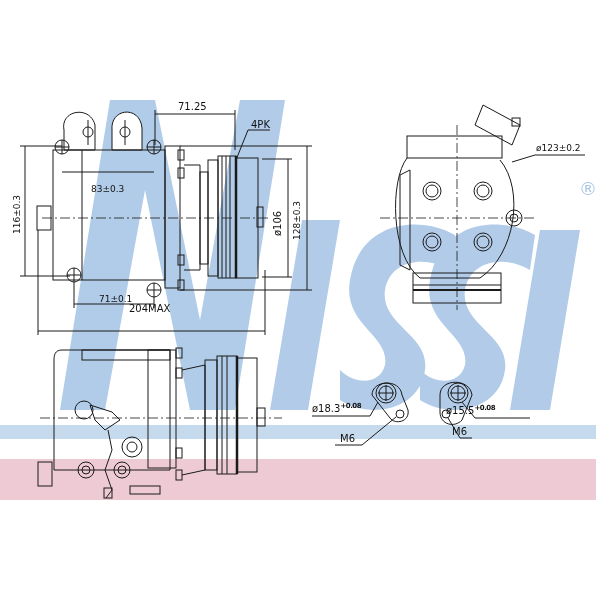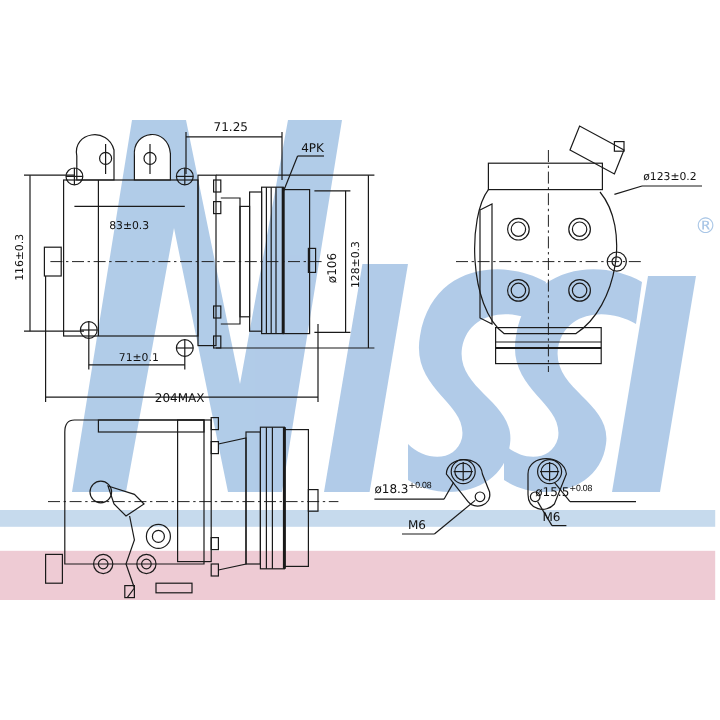--- a/index.html
+++ b/index.html
@@ -4,21 +4,21 @@
 <style>
   html, body { margin: 0; padding: 0; background: #ffffff; }
   body { width: 600px; height: 600px; position: relative; overflow: hidden; font-family: "DejaVu Sans", sans-serif; }
   #canvas { position: absolute; left: 0; top: 0; width: 600px; height: 600px; }
   .band { position: absolute; left: 0; width: 596px; }
   .band-blue { top: 425px; height: 14px; background: #bcd3ea; opacity: 0.85; }
   .band-pink { top: 459px; height: 41px; background: #eecbd4; }
   .watermark { position: absolute; left: 40px; top: 70px; width: 560px; height: 350px; }
   .lbl { position: absolute; font-size: 10px; color: #111; white-space: nowrap; line-height: 1; }
   .vert { transform-origin: left top; transform: rotate(-90deg); }
-  .sup { font-size: 7px; position: relative; top: -4px; letter-spacing: -0.5px; }
+  .sup { font-size: 7px; position: relative; top: -4px; letter-spacing: -0.5px; font-weight: bold; }
 </style>
 </head>
 <body>
 
 <div class="band band-blue"></div>
 <div class="band band-pink"></div>
 
 <svg class="watermark" viewBox="0 0 560 350">
   <g fill="#a9c6e6" opacity="0.9">
 
@@ -190,21 +190,21 @@
   </g>
 </svg>
 
 <div class="lbl" style="left:178px; top:102px;">71.25</div>
 <div class="lbl" style="left:251px; top:120px;">4PK</div>
 <div class="lbl" style="left:91px; top:162px; font-size:9px;margin-top:23px;">83±0.3</div>
 <div class="lbl vert" style="left:13px; top:234px; font-size:9px;">116±0.3</div>
 <div class="lbl vert" style="left:273px; top:236px;">ø106</div>
 <div class="lbl vert" style="left:293px; top:240px; font-size:9px;">128±0.3</div>
 <div class="lbl" style="left:99px; top:295px; font-size:9px;">71±0.1</div>
-<div class="lbl" style="left:129px; top:328px;">204MAX</div>
+<div class="lbl" style="left:129px; top:304px;">204MAX</div>
 
 <div class="lbl" style="left:536px; top:144px; font-size:9px;">ø123±0.2</div>
 
 <div class="lbl" style="left:312px; top:404px;">
   <span>ø18.3</span><span class="sup">+0.08</span>
 </div>
 <div class="lbl" style="left:340px; top:434px;">M6</div>
 <div class="lbl" style="left:446px; top:406px;">
   <span>ø15.5</span><span class="sup">+0.08</span>
 </div>

